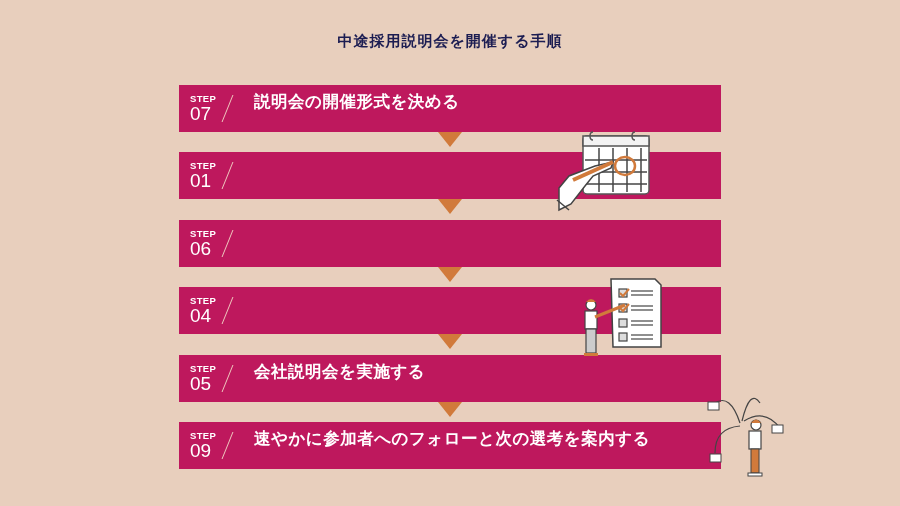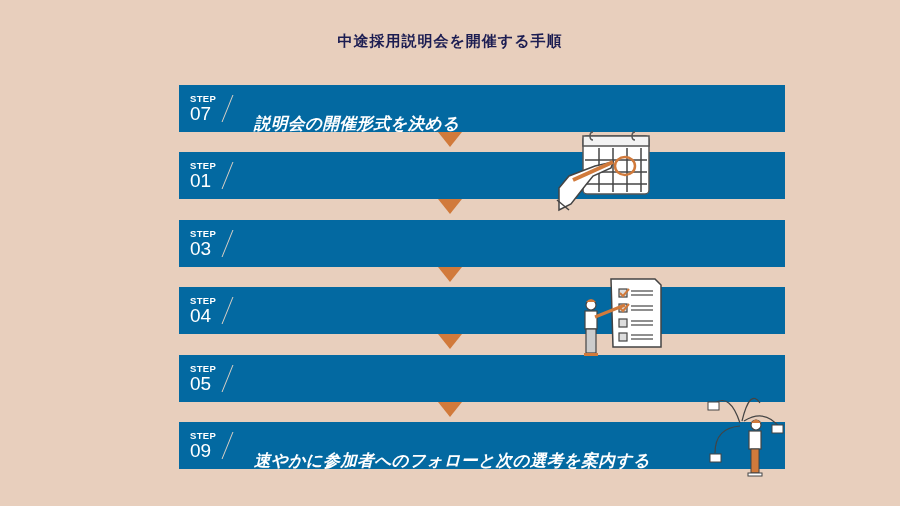--- a/index.html
+++ b/index.html
@@ -8,43 +8,43 @@
     background: #e8cfbd;
     font-family: "DejaVu Sans", "Liberation Sans", sans-serif;
     position: relative;
   }
   .title {
     position: absolute; left: 0; right: 0; top: 32px;
     text-align: center; font-size: 15px; font-weight: bold;
     color: #1c1d52; letter-spacing: 1px;
   }
   .step {
-    position: absolute; left: 179px; width: 606px; height: 47px;
-    background: #0369a1;
+    position: absolute; left: 179px; width: 542px; height: 47px;
+    background: #be185d;
   }
   .step .arrow {
     position: absolute; left: 259px; bottom: -15px;
     width: 0; height: 0;
     border-left: 12px solid transparent;
     border-right: 12px solid transparent;
     border-top: 15px solid #d17a3b;
   }
   .step .lbl {
     position: absolute; left: 11px; top: 9px; color: #fff;
     font-family: "Liberation Sans", sans-serif;
   }
   .step .lbl .s { font-size: 9.5px; font-weight: bold; line-height: 10px; display: block; letter-spacing: 0.3px; }
   .step .lbl .n { font-size: 19px; line-height: 19px; display: block; }
   .step .slash {
     position: absolute; left: 48px; top: 10px; width: 1px; height: 27px;
     background: #f4dcc9; transform: skewX(-22deg); opacity: 0.9;
   }
   .step .txt {
-    position: absolute; left: 75px; top: 28px; color: #fff;
-    font-size: 16.5px; font-weight: bold; white-space: nowrap; letter-spacing: 0.5px; font-style: italic;
+    position: absolute; left: 75px; top: 6px; color: #fff;
+    font-size: 16.5px; font-weight: bold; white-space: nowrap; letter-spacing: 0.5px;
   }
   .illus { position: absolute; }
 </style>
 </head>
 <body>
 
 <div class="title">中途採用説明会を開催する手順</div>
 
 <div class="step" style="top:85px">
   <div class="lbl">
@@ -61,41 +61,42 @@
     <span class="s">STEP</span>
     <span class="n">01</span>
   </div>
   <div class="slash"></div>
   <div class="arrow"></div>
 </div>
 
 <div class="step" style="top:220px">
   <div class="lbl">
     <span class="s">STEP</span>
-    <span class="n">03</span>
+    <span class="n">06</span>
   </div>
   <div class="slash"></div>
   <div class="arrow"></div>
 </div>
 
 <div class="step" style="top:287px">
   <div class="lbl">
     <span class="s">STEP</span>
     <span class="n">04</span>
   </div>
   <div class="slash"></div>
   <div class="arrow"></div>
 </div>
 
 <div class="step" style="top:355px">
   <div class="lbl">
     <span class="s">STEP</span>
     <span class="n">05</span>
   </div>
   <div class="slash"></div>
+  <div class="txt">会社説明会を実施する</div>
   <div class="arrow"></div>
 </div>
 
 <div class="step" style="top:422px">
   <div class="lbl">
     <span class="s">STEP</span>
     <span class="n">09</span>
   </div>
   <div class="slash"></div>
   <div class="txt">速やかに参加者へのフォローと次の選考を案内する</div>

